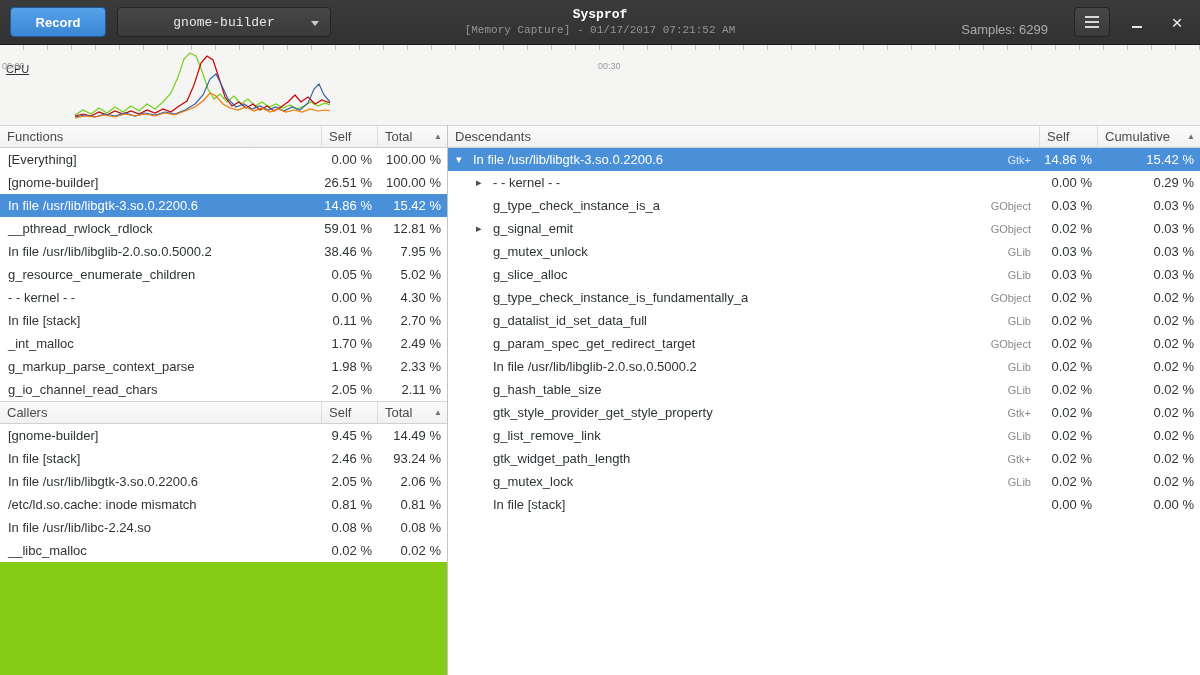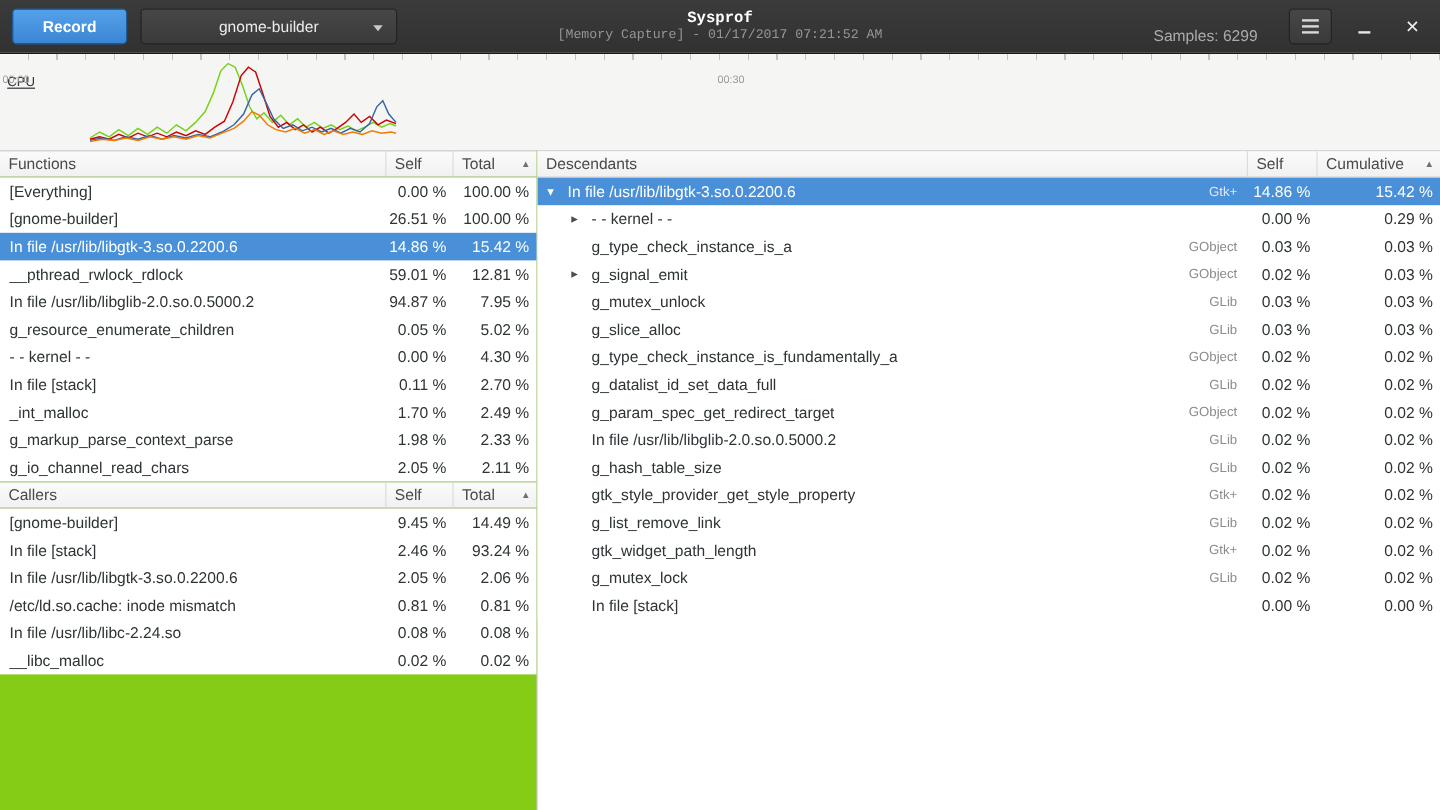--- a/index.html
+++ b/index.html
@@ -8,21 +8,21 @@
   .window { width:1200px; height:675px; display:flex; flex-direction:column; }
 
   
   .headerbar { height:45px; flex:0 0 45px; background:linear-gradient(#3b3b3b,#313131);
     border-bottom:1px solid #1a1a1a; display:flex; align-items:center; padding:0 10px; position:relative; }
   .btn-record { width:96px; height:30px; border-radius:4px; border:1px solid #1e5c99;
     background:linear-gradient(#55a1e9,#3a86d4); color:#fff; font-weight:bold; font-size:13px;
     display:flex; align-items:center; justify-content:center; cursor:default; }
   .btn-process { width:214px; height:30px; margin-left:11px; border-radius:4px; border:1px solid #232323;
     background:linear-gradient(#474747,#3a3a3a); color:#eaeaea; font-size:13px;
-    display:flex; align-items:center; justify-content:center; position:relative; }
+    display:flex; align-items:center; justify-content:center; position:relative;font-family:Liberation Mono, monospace; }
   .caret { position:absolute; right:11px; top:13px; width:0; height:0;
     border-left:4px solid transparent; border-right:4px solid transparent; border-top:5px solid #c9c9c9; }
   .titlebox { position:absolute; left:0; right:0; top:6px; text-align:center; pointer-events:none;font-family:Liberation Mono, monospace; }
   .title { font-weight:bold; color:#ffffff; font-size:13px; line-height:17px; }
   .subtitle { color:#959595; font-size:11px; line-height:14px; }
   .header-right { margin-left:auto; display:flex; align-items:flex-end; }
   .samples { color:#ababab; font-size:13px; margin-right:26px; }
   .btn-menu { width:36px; height:30px; border-radius:4px; border:1px solid #232323;
     background:linear-gradient(#474747,#3a3a3a); display:flex; flex-direction:column;
     align-items:center; justify-content:center; gap:3px; }
@@ -147,21 +147,21 @@
   </div>
 
   <div class="row">
     <span class="name">__pthread_rwlock_rdlock</span>
     <span class="num col-self-l">59.01 %</span>
     <span class="num col-total-l">12.81 %</span>
   </div>
 
   <div class="row">
     <span class="name">In file /usr/lib/libglib-2.0.so.0.5000.2</span>
-    <span class="num col-self-l">94.87 %</span>
+    <span class="num col-self-l">38.46 %</span>
     <span class="num col-total-l">7.95 %</span>
   </div>
 
   <div class="row">
     <span class="name">g_resource_enumerate_children</span>
     <span class="num col-self-l">0.05 %</span>
     <span class="num col-total-l">5.02 %</span>
   </div>
 
   <div class="row">

